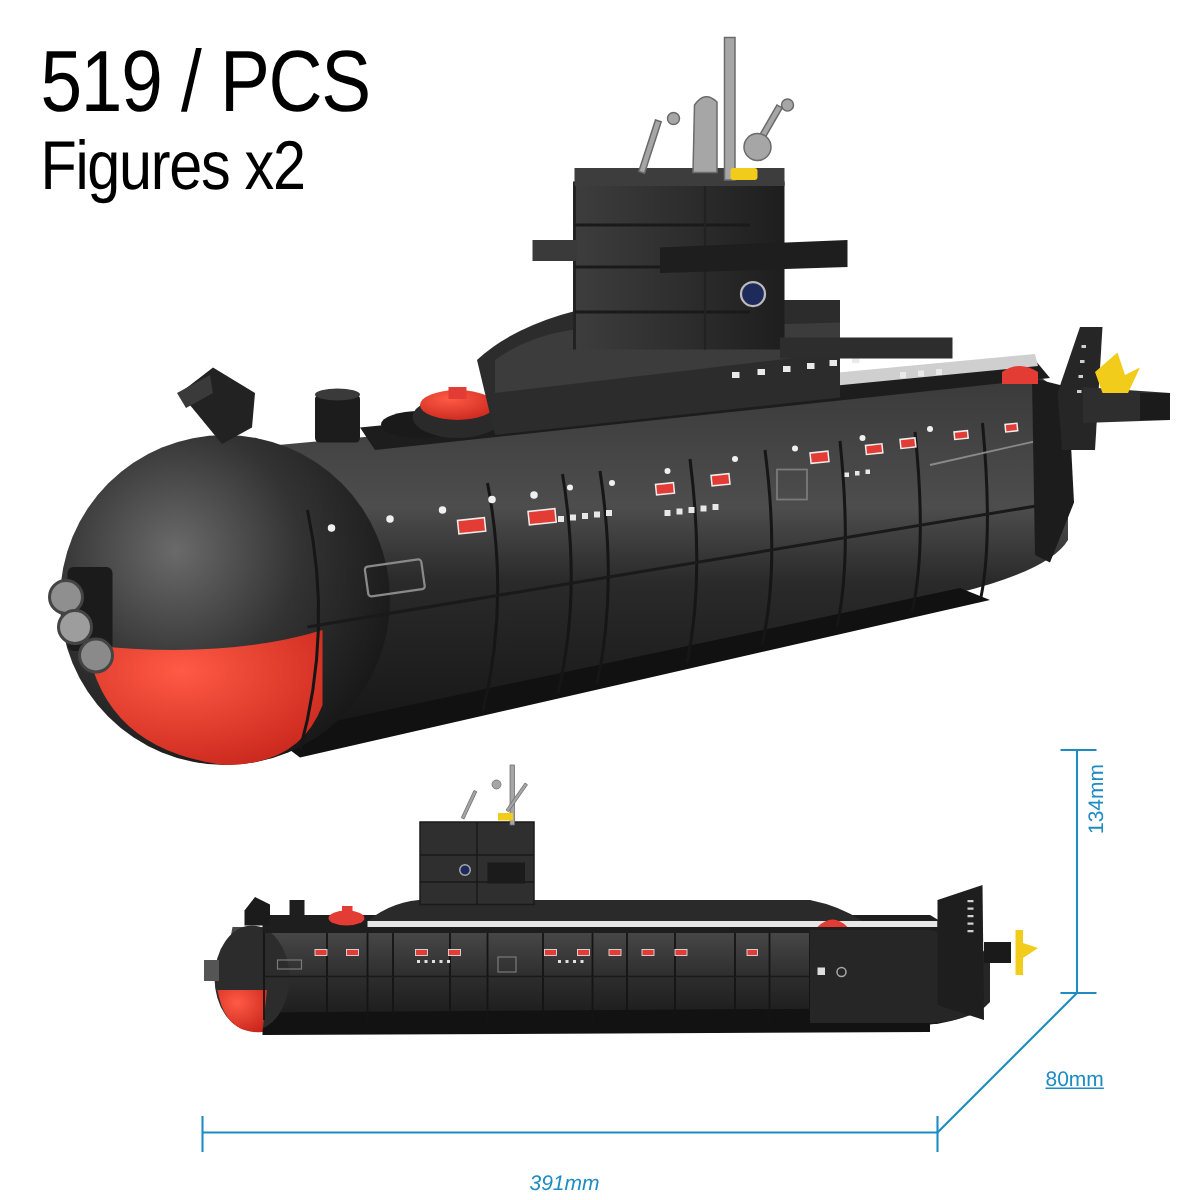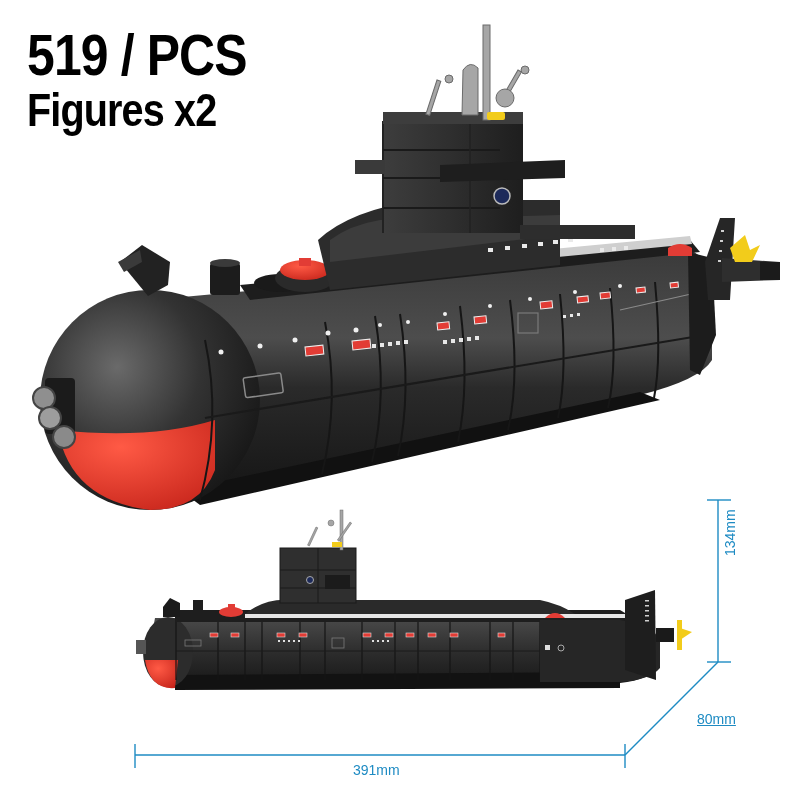--- a/index.html
+++ b/index.html
@@ -1,30 +1,30 @@
 <!DOCTYPE html>
 <html><head>
 <meta charset="utf-8">
 <style>
   html, body { margin: 0; padding: 0; background: #ffffff; }
   body { width: 800px; height: 800px; position: relative; overflow: hidden; font-family: "Liberation Sans", sans-serif; }
   .headline {
     position: absolute; left: 27px; top: 26px;
-    font-family: "Liberation Sans", sans-serif; font-weight: 700; color: #000;
+    font-family: "Liberation Sans", sans-serif; font-weight: 400; color: #000;
     transform-origin: left top; letter-spacing: -1px;
   }
   .headline .line1 { font-size: 58px; line-height: 58px; transform: scaleX(0.86); transform-origin: left top; display: block; white-space: nowrap; }
   .headline .line2 { font-size: 46px; line-height: 48px; transform: scaleX(0.86); transform-origin: left top; display: block; white-space: nowrap; margin-top: 2px; }
   svg.art { position: absolute; left: 0; top: 0; }
   .dim-label {
     position: absolute; color: #1e8bc3; font-family: "Liberation Sans", sans-serif; font-size: 14px;
   }
   .dim-height { left: 722px; top: 556px; transform: rotate(-90deg); transform-origin: left top; }
   .dim-depth { left: 697px; top: 711px; text-decoration: underline; }
-  .dim-length { left: 353px; top: 762px; }
+  .dim-length { left: 353px; top: 780px; font-style: italic; }
 </style>
 </head>
 <body>
 
 <div class="headline">
   <span class="line1">519 / PCS</span>
   <span class="line2">Figures x2</span>
 </div>
 
 <svg class="art" width="800" height="800" viewBox="0 0 800 800">

